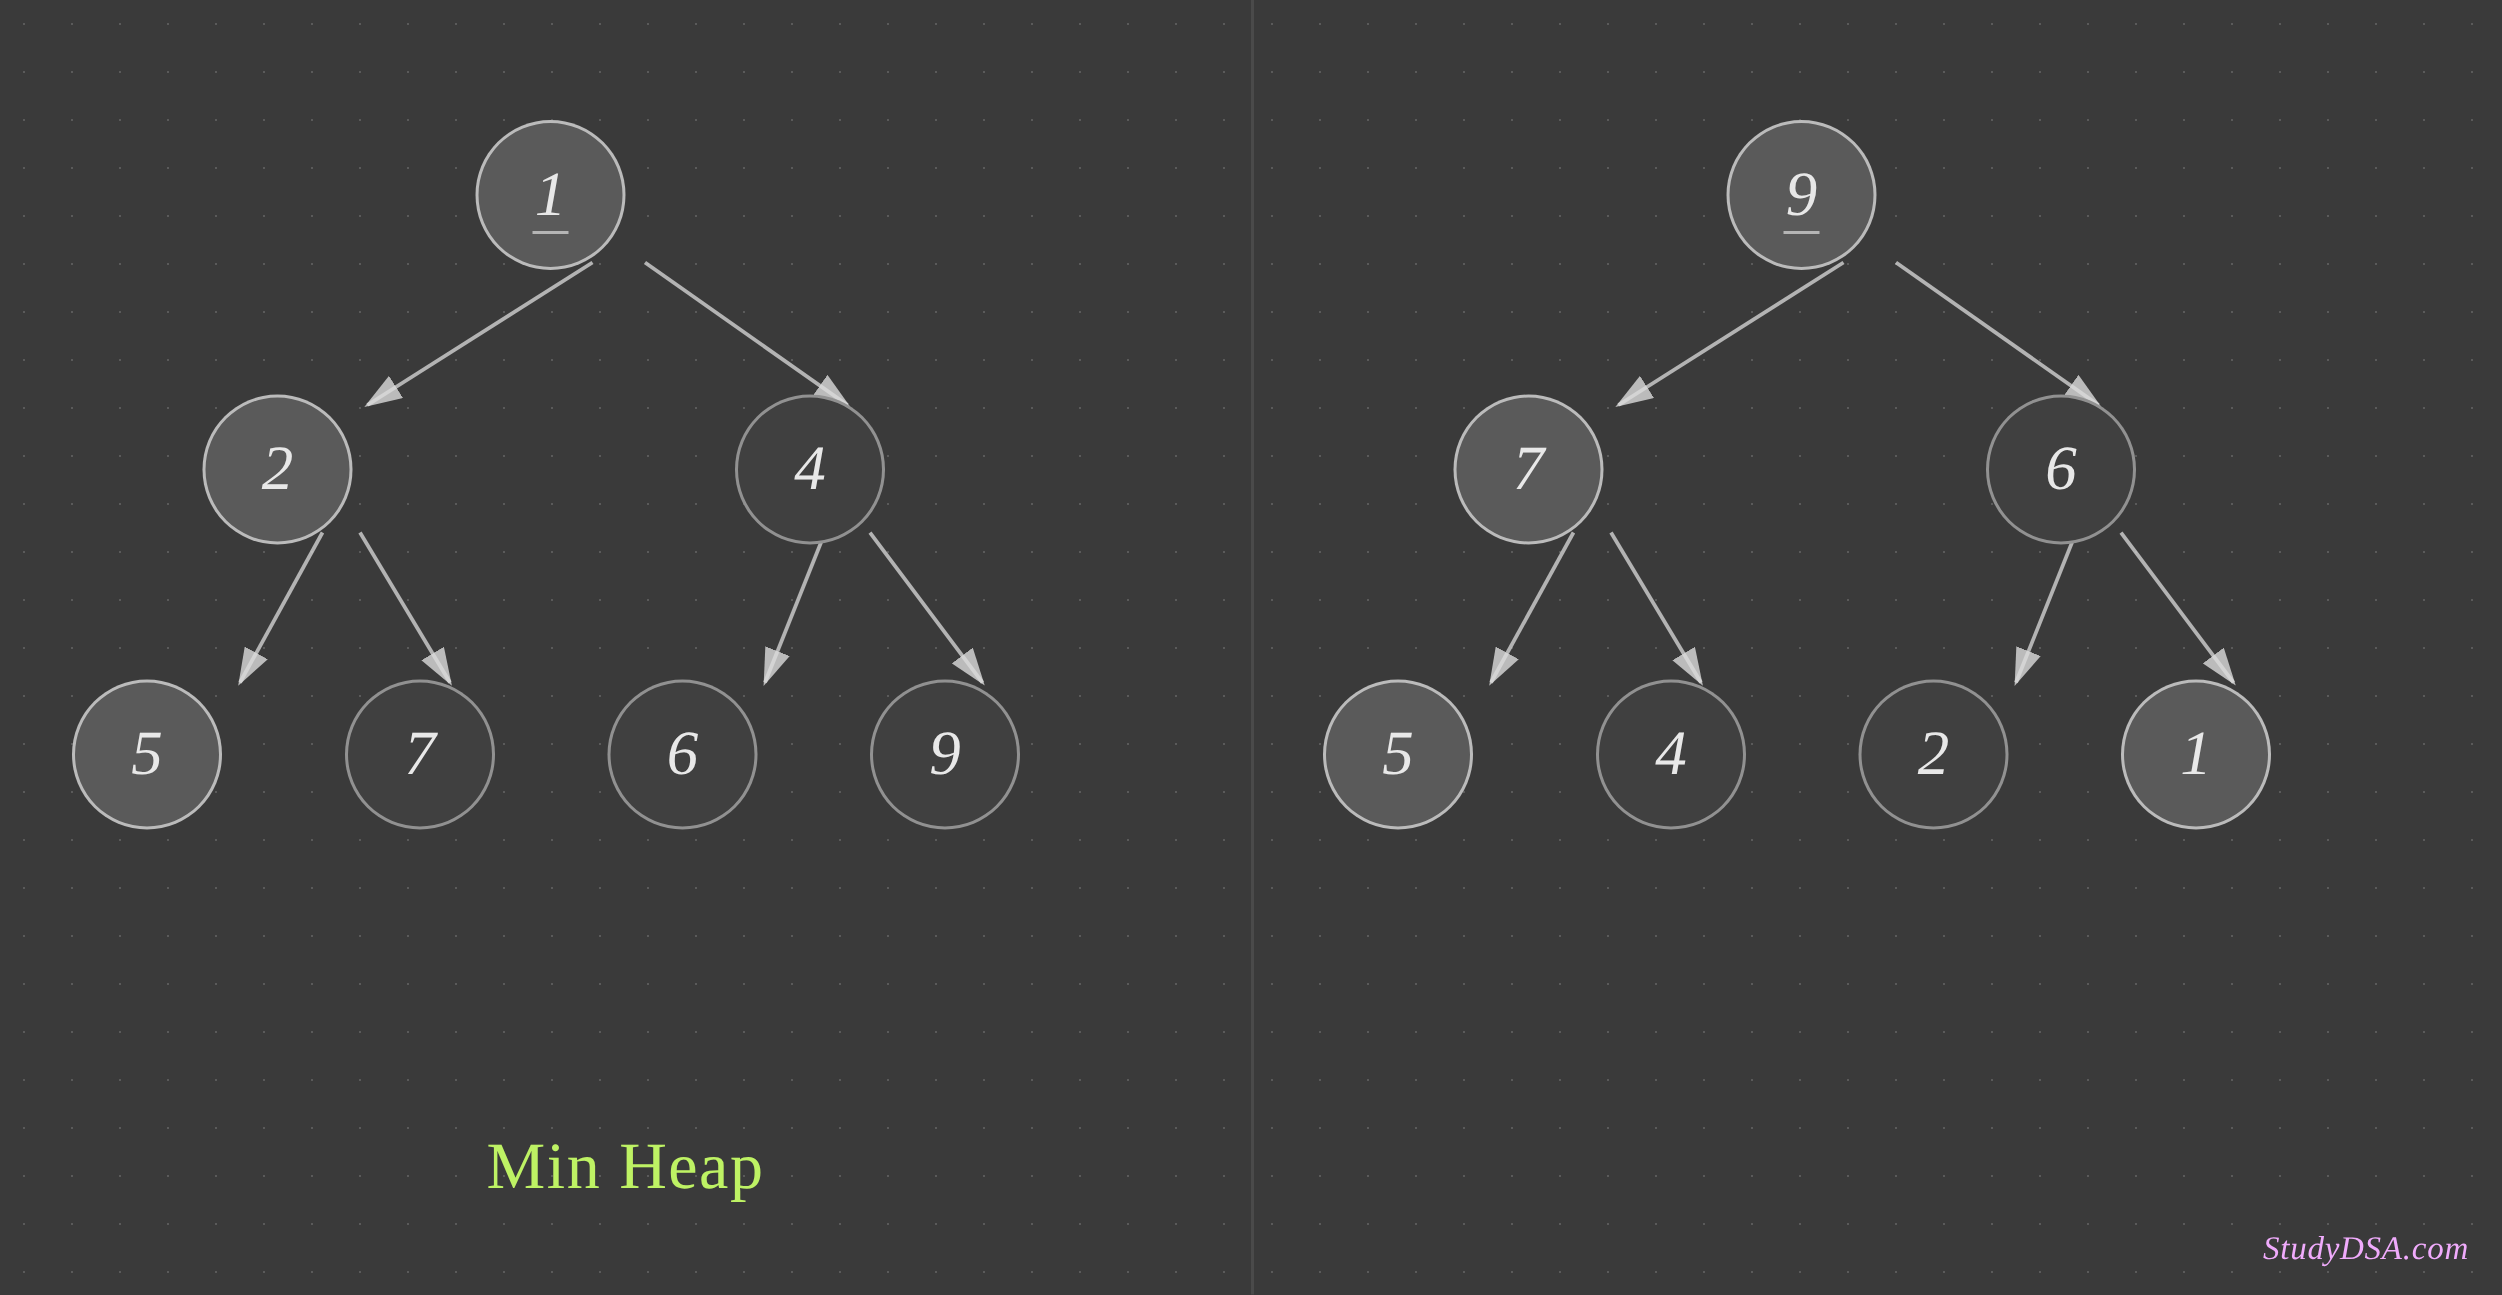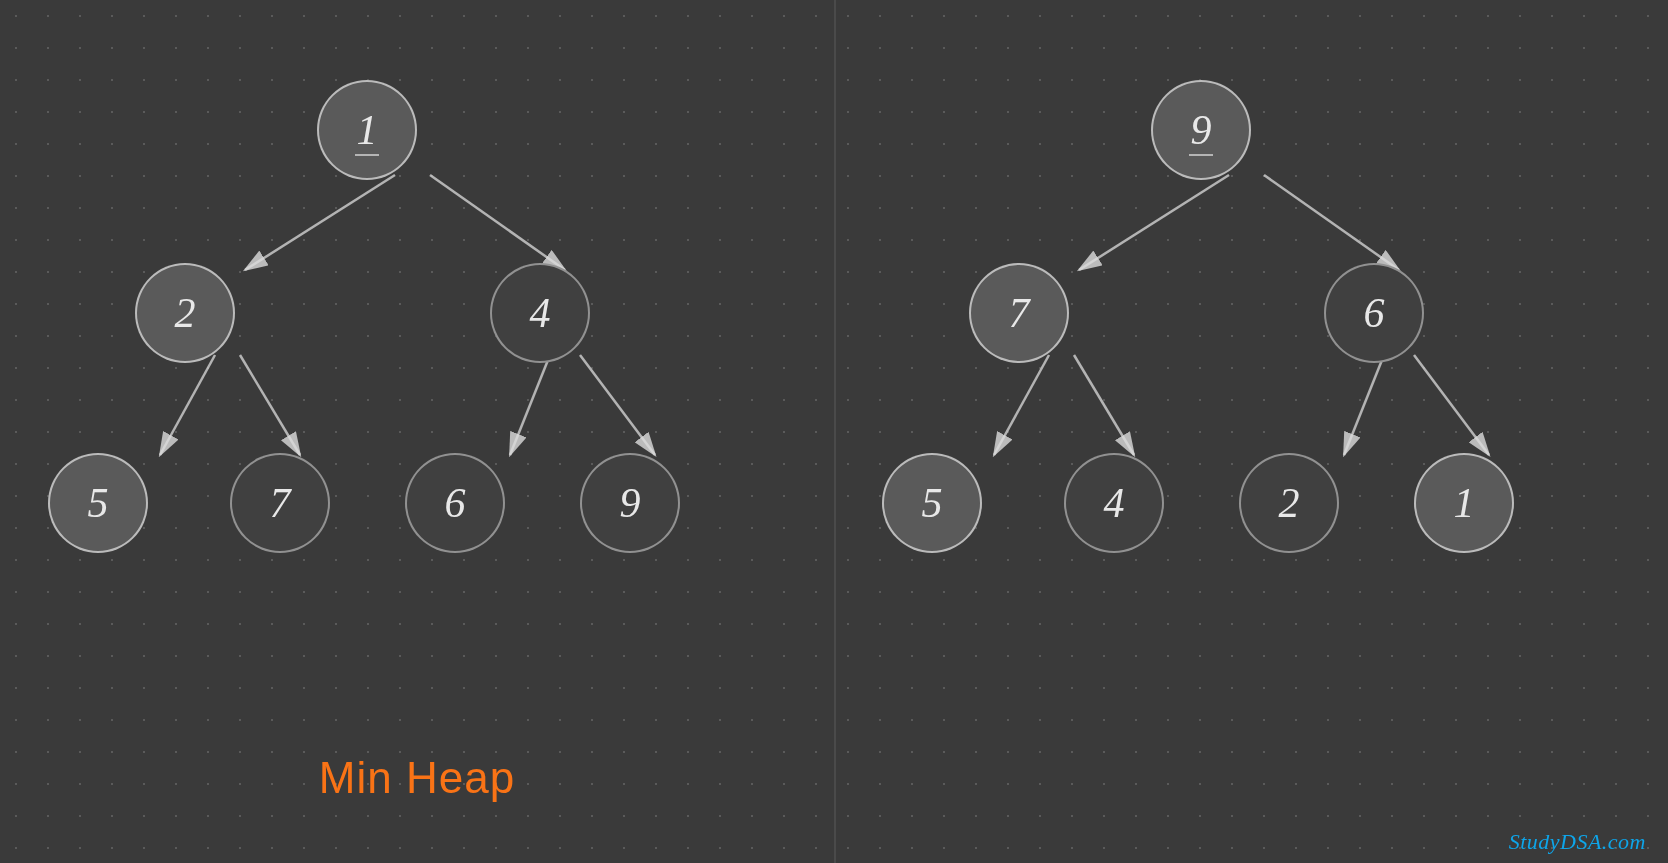--- a/index.html
+++ b/index.html
@@ -87,33 +87,33 @@
       background: rgba(220,220,220,0.7);
     }
 
     
     .heap-label {
       position: absolute;
       bottom: 60px;
       width: 100%;
       text-align: center;
       font-size: 44px;
-      color: #f97316;
-      font-family: Liberation Sans, sans-serif;
+      color: #bef264;
+      font-family: Liberation Serif, serif;
       letter-spacing: 1px;
       font-weight: normal;
     }
 
     
     .watermark {
       position: absolute;
-      bottom: 8px;
+      bottom: 18px;
       right: 22px;
       font-size: 22px;
-      color: #0ea5e9;
+      color: #f0abfc;
       font-family: Georgia, serif;
       font-style: italic;
       letter-spacing: 0.5px;
     }
   </style>
 </head>
 <body>
 
 <div class="divider"></div>
 

